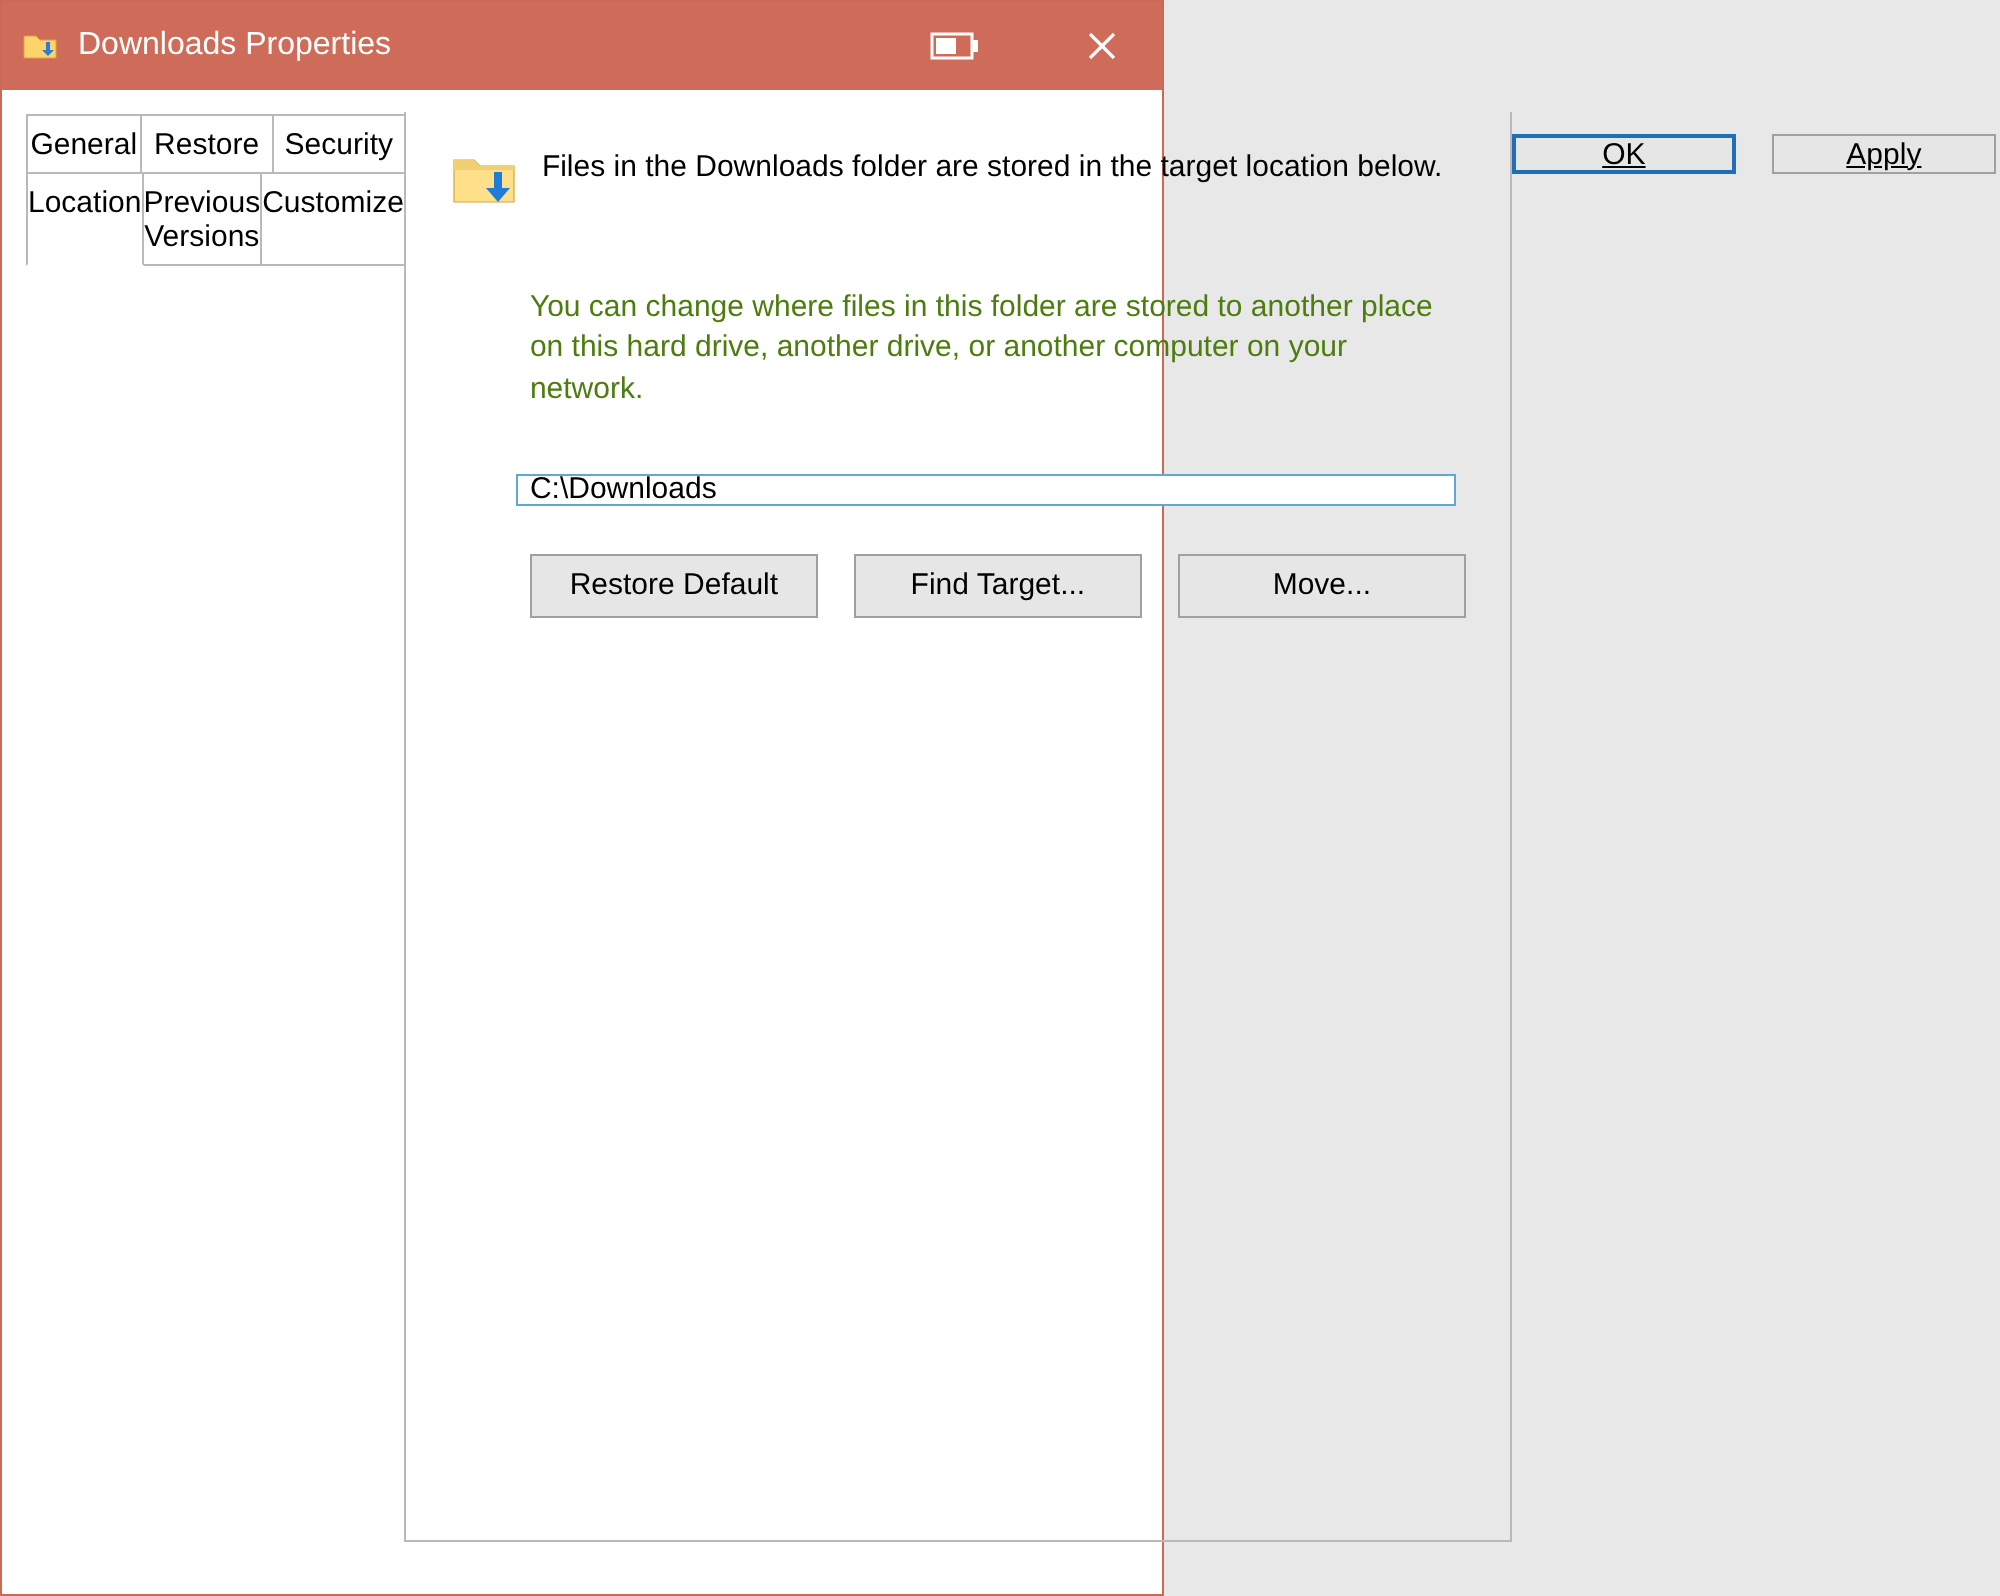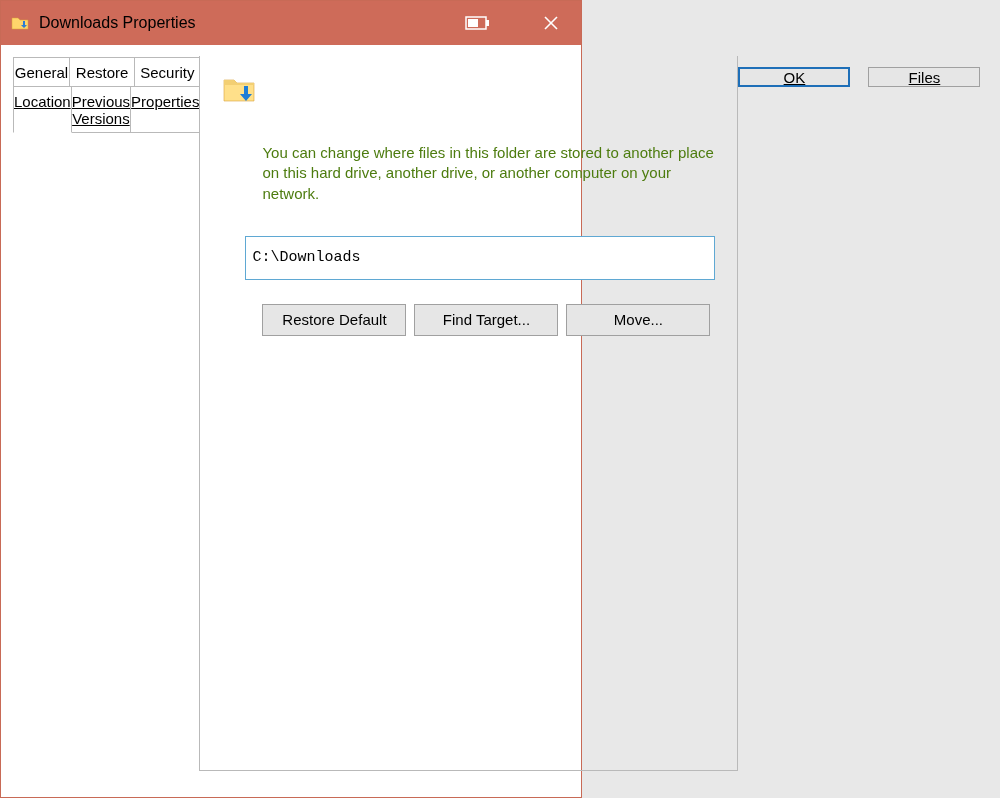--- a/index.html
+++ b/index.html
@@ -17,21 +17,21 @@
   .window {
     width: 582px;
     height: 798px;
     background: #fff;
     border: 1px solid #c86a56;
     display: flex;
     flex-direction: column;
   }
   .titlebar {
     background: #ce6b59;
-    color: #000000;
+    color: #ffffff;
     height: 44px;
     display: flex;
     align-items: center;
     padding: 0 0 0 10px;
     font-size: 16px;
     position: relative;
   }
   .titlebar .title-icon { margin-right: 10px; display:flex; align-items:center; }
   .titlebar .title-text { flex: 0 0 auto; }
   .titlebar .spacer { flex: 1; }
@@ -64,21 +64,21 @@
     padding: 6px 0 5px 0;
     background: #fff;
     border: 1px solid #b9b9b9;
     margin-right: -1px;
     font-size: 15px;
     color: #000;
     cursor: pointer;
     position: relative;
   }
   .tabrow.back .tab { border-bottom: none; }
-  .tabrow.front .tab { border-bottom: 1px solid #b9b9b9; text-decoration: underline; }
+  .tabrow.front .tab { border-bottom: 1px solid #b9b9b9; }
   .tabrow.front .tab.active {
     border-bottom: 1px solid #fff;
     z-index: 2;
     background: #fff;
   }
   
   .tabrow.back .tab:nth-child(1){flex:0.9}
   .tabrow.back .tab:nth-child(2){flex:1.05}
   .tabrow.back .tab:nth-child(3){flex:1.05}
   .tabrow.front .tab:nth-child(1){flex:0.55}
@@ -105,35 +105,35 @@
   .desc2 {
     margin-top: 34px;
     margin-left: 40px;
     color:#4d7c0f;
     line-height: 1.35;
     font-size:15px;
     max-width: 460px;
   }
   .path-input {
     margin-top: 32px;
-    margin-left: 23px;
+    margin-left: 33px;
     width: 470px;
-    height: 44px;
+    height: 16px;
     border: 1px solid #5fa8d3;
     padding: 2px 6px;
     font-size: 15px;
-    font-family: Liberation Mono, monospace;
+    font-family: Liberation Sans, sans-serif;
     color:#000;
     outline: none;
   }
   .btn-row {
     margin-top: 24px;
     margin-left: 40px;
     display: flex;
-    gap: 8px;
+    gap: 18px;
   }
   .winbtn {
     width: 144px;
     height: 32px;
     background: #e6e6e6;
     border: 1px solid #a0a0a0;
     font-family: inherit;
     font-size: 15px;
     color: #000;
     cursor: pointer;
@@ -186,45 +186,46 @@
 
     <div class="tabstrip">
       <div class="tabrow back">
         <div class="tab">General</div>
         <div class="tab">Restore</div>
         <div class="tab">Security</div>
       </div>
       <div class="tabrow front">
         <div class="tab active">Location</div>
         <div class="tab">Previous Versions</div>
-        <div class="tab">Properties</div>
+        <div class="tab">Customize</div>
       </div>
     </div>
 
     <div class="tabcontent">
       <div class="desc-row">
         <span class="folder-icon">
           <svg width="34" height="34" viewBox="0 0 34 34">
             <path d="M2 8 h10 l3 3 h17 v18 h-30 z" fill="#ffe08a" stroke="#d9a33a" stroke-width="0.6"></path>
             <path d="M2 8 h10 l3 3 h17 v2 h-30 z" fill="#f3cf73"></path>
             <path d="M22 14 v8 h-4 l6 7 6-7 h-4 v-8 z" fill="#1e7dd6"></path>
           </svg>
         </span>
+        <div class="desc1">Files in the Downloads folder are stored in the target location below.</div>
       </div>
 
       <div class="desc2">You can change where files in this folder are stored to another place on this hard drive, another drive, or another computer on your network.</div>
 
       <input class="path-input" type="text" value="C:\Downloads" style="">
 
       <div class="btn-row">
         <button class="winbtn">Restore Default</button>
         <button class="winbtn">Find Target...</button>
         <button class="winbtn">Move...</button>
       </div>
     </div>
 
     <div class="bottom-bar">
       <button class="winbtn default">OK</button>
-      <button class="winbtn">Files</button>
+      <button class="winbtn">Apply</button>
     </div>
 
   </div>
 </div>
 
 </body></html>

